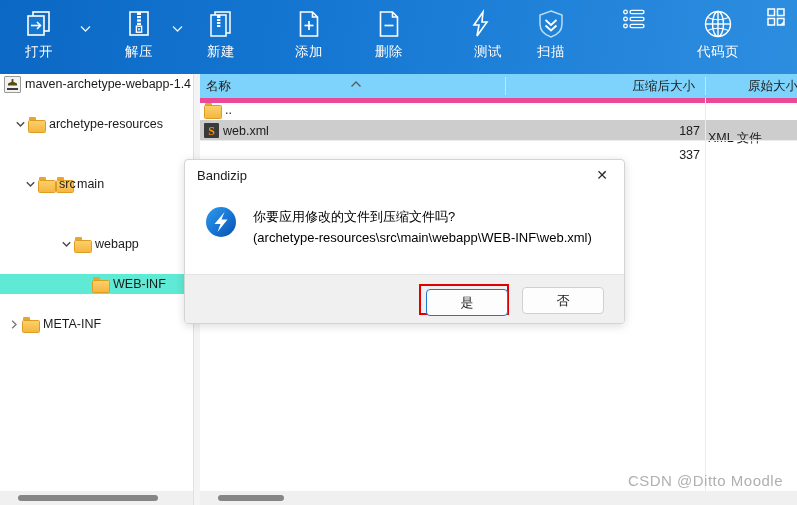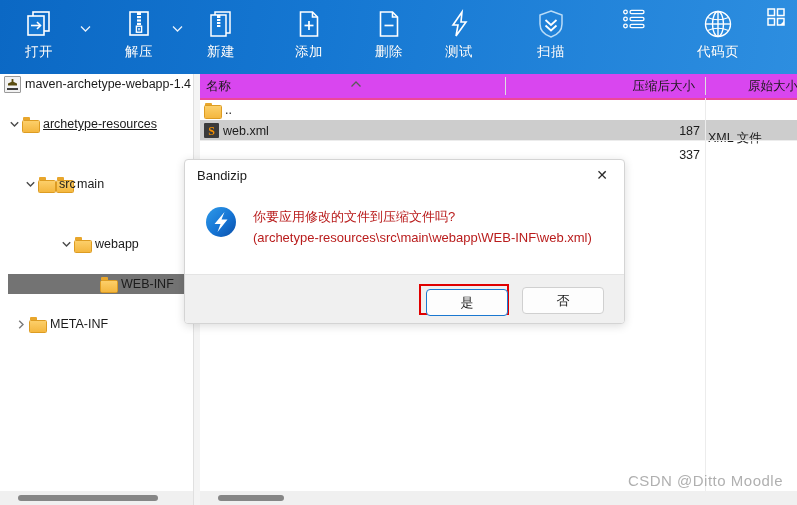--- a/index.html
+++ b/index.html
@@ -59,21 +59,21 @@
   #list-panel {
     position: absolute; left: 200px; top: 0; width: 597px; height: 431px;
     background: #ffffff; overflow: hidden;
   }
 
   
   .tree-row {
     position: relative; height: 20px; display: flex; align-items: center;
     white-space: nowrap; font-size: 12.5px; color: #1b1b1b;
   }
-  .tree-row.sel { background: #737373; margin-left: 8px; }
+  .tree-row.sel { background: #5eead4; }
   .tw {
     width: 16px; height: 16px; display: flex; align-items: center; justify-content: center;
     flex: 0 0 16px;
   }
   .tree-lbl { padding-left: 4px; }
   .folder-ico { width: 17px; height: 14px; position: relative; flex: 0 0 17px; }
   .folder-ico .tab {
     position: absolute; left: 1px; top: 0px; width: 7px; height: 3px;
     background: #e8a62c; border-radius: 1px 1px 0 0;
   }
@@ -99,21 +99,21 @@
     background: #f0f0f0;
   }
   #tree-hscroll .thumb {
     position: absolute; left: 18px; top: 4px; width: 140px; height: 6px;
     background: #868686; border-radius: 3px;
   }
 
   
   #list-header {
     position: absolute; left: 0; top: 0; width: 597px; height: 24px;
-    background: #d946ef; border-bottom: 2px solid #ec4899;
+    background: #7dd3fc; border-bottom: 5px solid #ec4899;
   }
   .col-h {
     position: absolute; top: 0; height: 24px;
     display: flex; align-items: center; font-size: 12.5px; color: #1b1b1b;
     white-space: nowrap;
   }
   .col-div {
     position: absolute; top: 3px; width: 1px; height: 18px; background: #dedede;
   }
   #sort-caret { position: absolute; left: 150px; top: 1px; width: 12px; height: 10px; }
@@ -174,21 +174,21 @@
     font-size: 14px; color: #2b2b2b; cursor: default;
   }
   #dlg-content {
     position: absolute; left: 0; top: 32px; width: 439px; height: 83px;
     display: flex; align-items: flex-start;
   }
   #dlg-icon {
     margin-left: 20px; margin-top: 14px; width: 32px; height: 32px; flex: 0 0 32px;
   }
   #dlg-text {
-    margin-left: 16px; margin-top: 14px; font-size: 13px; color: #b91c1c; line-height: 21px;
+    margin-left: 16px; margin-top: 14px; font-size: 13px; color: #000000; line-height: 21px;
   }
   #dlg-footer {
     position: absolute; left: 0; bottom: 0; width: 439px; height: 48px;
     background: #f0f0f0; border-top: 1px solid #e4e4e4;
   }
   #btn-yes-wrap {
     position: absolute; right: 115px; top: 9px; width: 90px; height: 31px;
     border: 2px solid #e00000; box-sizing: border-box;
   }
   #btn-yes {
@@ -283,21 +283,21 @@
     <div class="tb-ico">
       <svg width="30" height="30" viewBox="0 0 30 30">
         <path d="M6.5 3 h12 l5 5 v19 h-17 z" fill="none" stroke="#fff" stroke-width="1.6"></path>
         <path d="M18.5 3 v5 h5" fill="none" stroke="#fff" stroke-width="1.6"></path>
         <line x1="10.5" y1="16.5" x2="19.5" y2="16.5" stroke="#fff" stroke-width="1.7"></line>
       </svg>
     </div>
     <div class="tb-lbl">删除</div>
   </div>
 
-  <div class="tb-btn" style="left:428px; width:62px;">
+  <div class="tb-btn" style="left:440px; width:62px;align-items:flex-end;">
     <div class="tb-ico">
       <svg width="30" height="30" viewBox="0 0 30 30">
         <path d="M18 3 L9 16 h5 L12 27 L22 13 h-5 z" fill="none" stroke="#fff" stroke-width="1.6"></path>
       </svg>
     </div>
     <div class="tb-lbl">测试</div>
   </div>
 
   <div class="tb-btn" style="left:518px; width:66px;">
     <div class="tb-ico">
@@ -351,21 +351,21 @@
 
 <div id="body-area">
 
   <div id="tree-panel">
 
     <div class="tree-row" style="top:0px; padding-left:4px;">
       <span class="jar-ico"></span>
       <span class="tree-lbl">maven-archetype-webapp-1.4</span>
     </div>
 
-    <div class="tree-row" style="top:20px; padding-left:6px;text-decoration:underline;">
+    <div class="tree-row" style="top:20px; padding-left:12px;">
       <span class="tw">
         <svg width="9" height="7" viewBox="0 0 9 7">
             <polyline points="0.8,1.2 4.5,5 8.2,1.2" fill="none" stroke="#4a4a4a" stroke-width="1.4"></polyline>
           </svg>
       </span>
       <span class="folder-ico">
           <span class="tab"></span>
           <span class="bod"></span>
         </span>
       <span class="tree-lbl">archetype-resources</span>
@@ -411,21 +411,21 @@
     </div>
 
     <div class="tree-row sel" style="top:100px; padding-left:92px;">
       <span class="folder-ico">
           <span class="tab"></span>
           <span class="bod"></span>
         </span>
       <span class="tree-lbl">WEB-INF</span>
     </div>
 
-    <div class="tree-row" style="top:120px; padding-left:13px;">
+    <div class="tree-row" style="top:120px; padding-left:6px;">
       <span class="tw">
         <svg width="7" height="9" viewBox="0 0 7 9">
             <polyline points="1.2,0.8 5,4.5 1.2,8.2" fill="none" stroke="#7a7a7a" stroke-width="1.4"></polyline>
           </svg>
       </span>
       <span class="folder-ico">
           <span class="tab"></span>
           <span class="bod"></span>
         </span>
       <span class="tree-lbl">META-INF</span>

